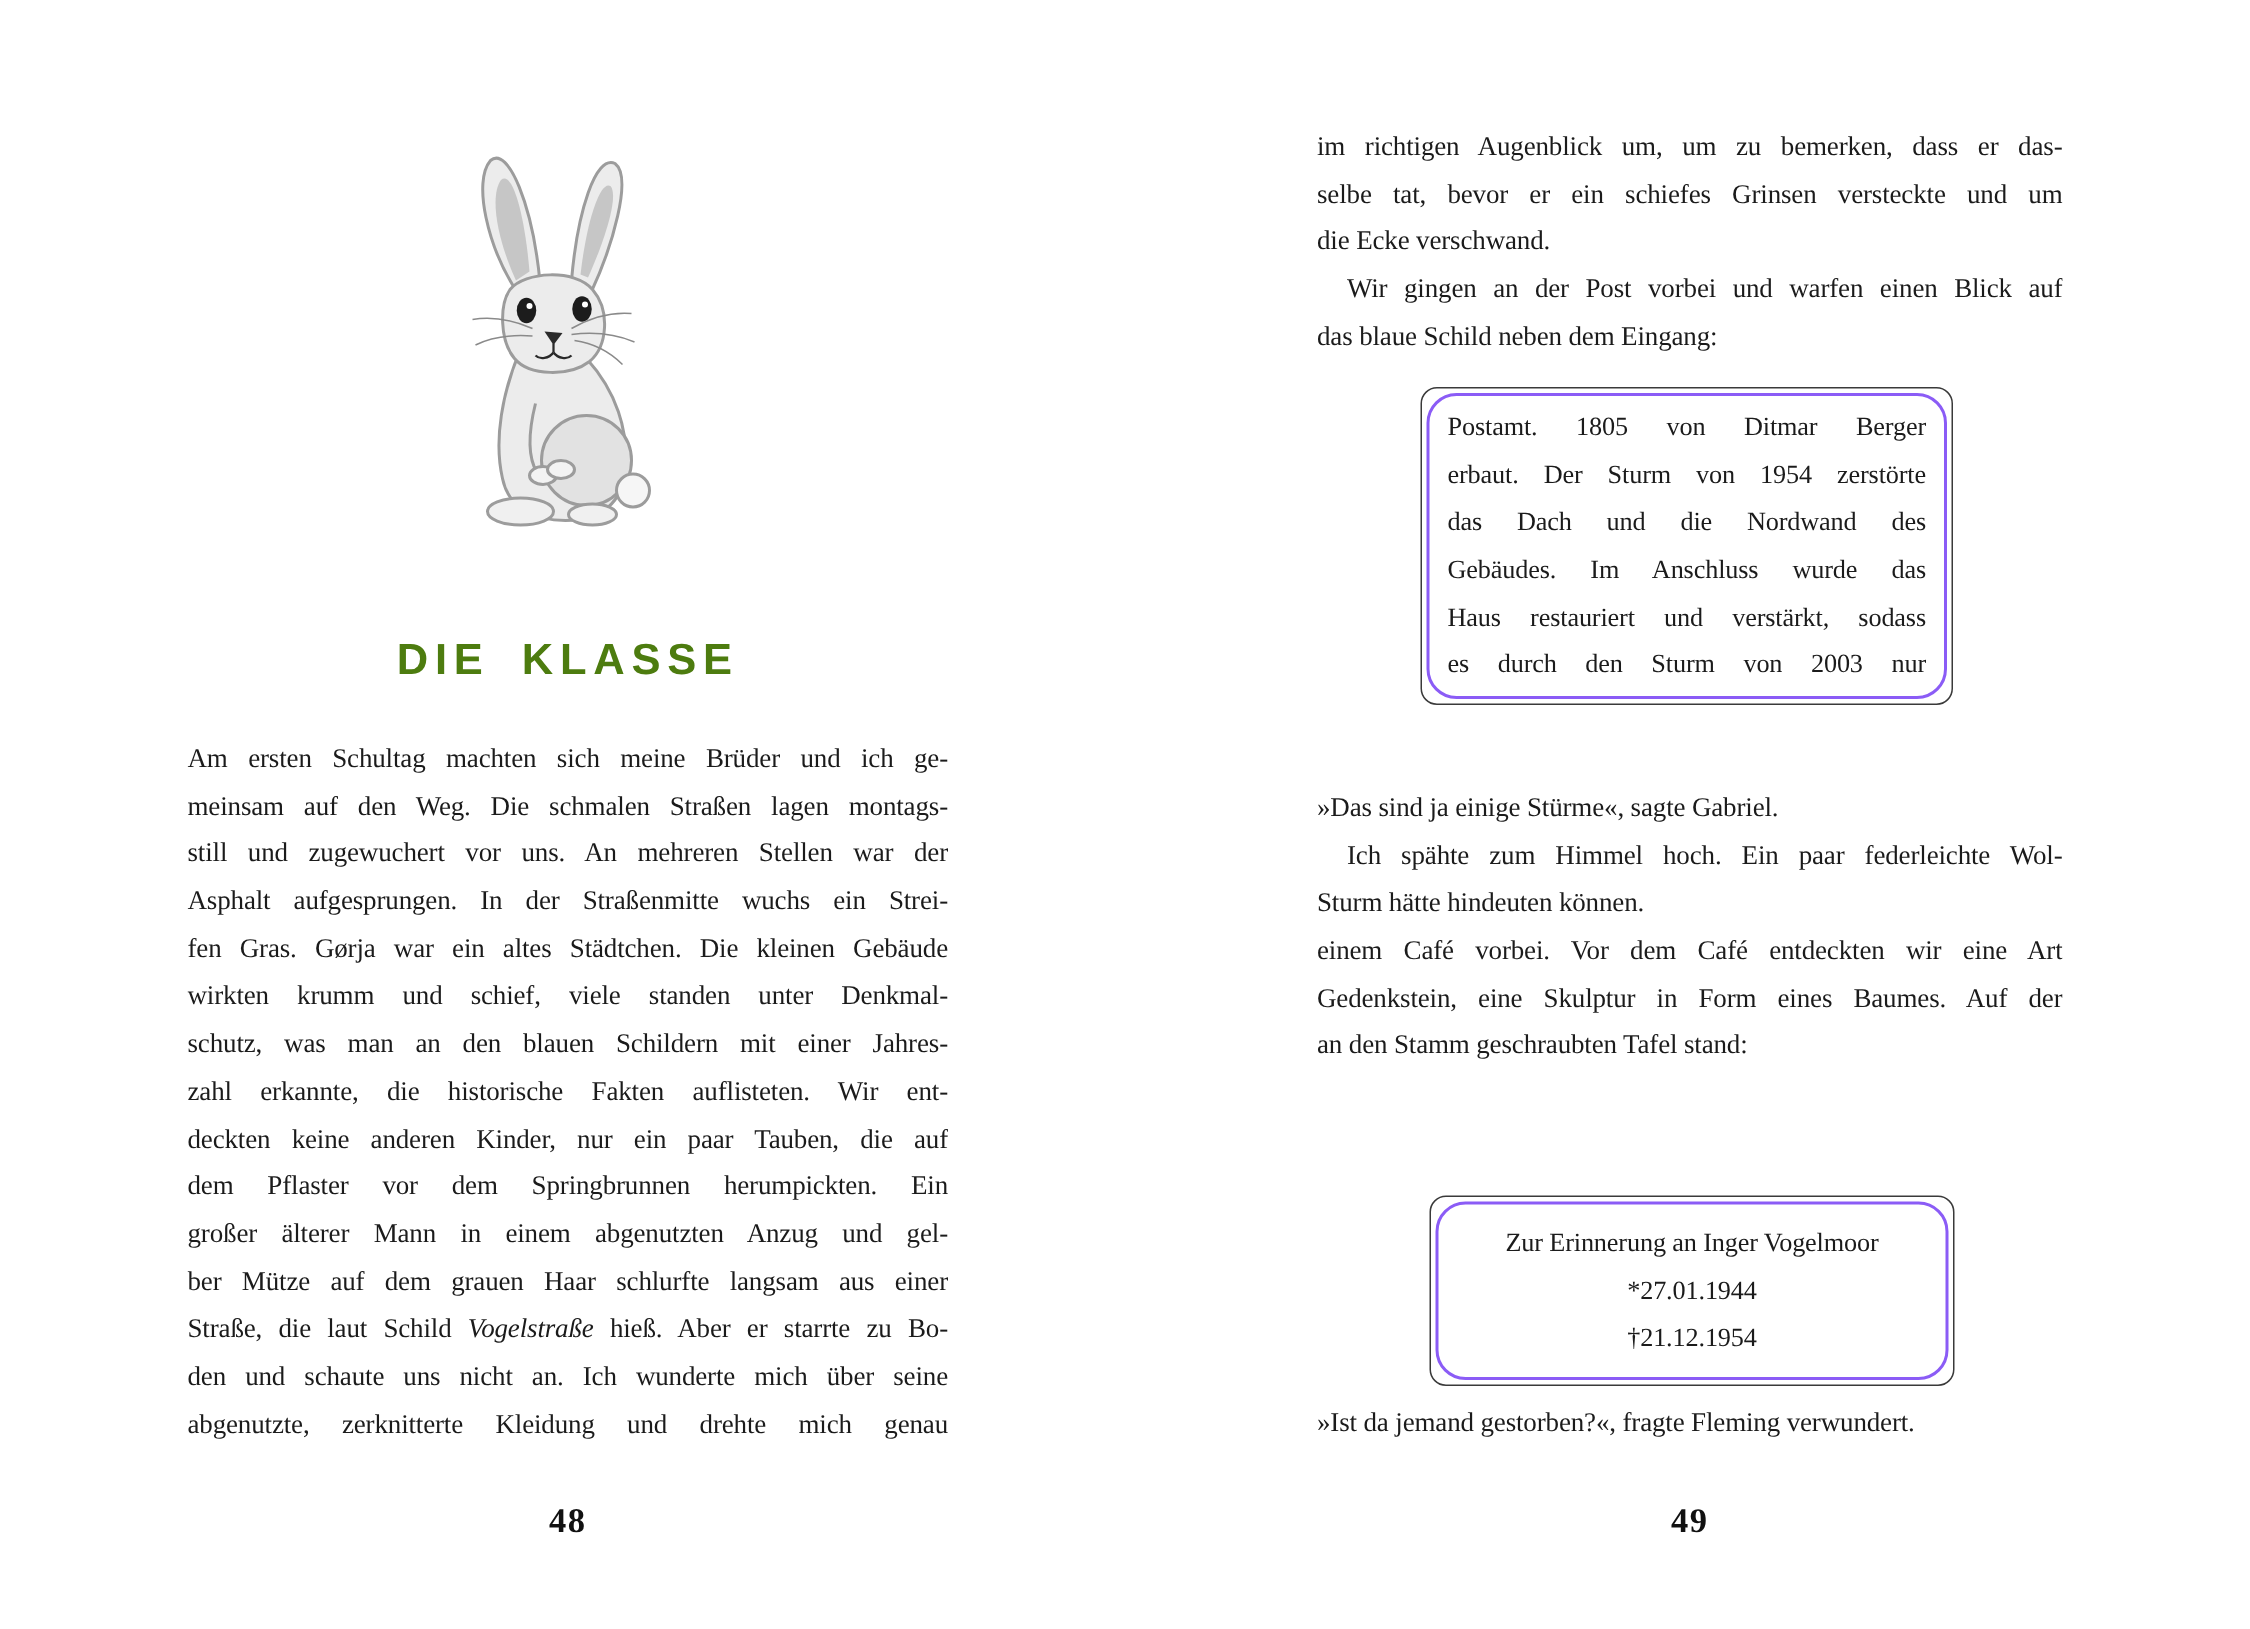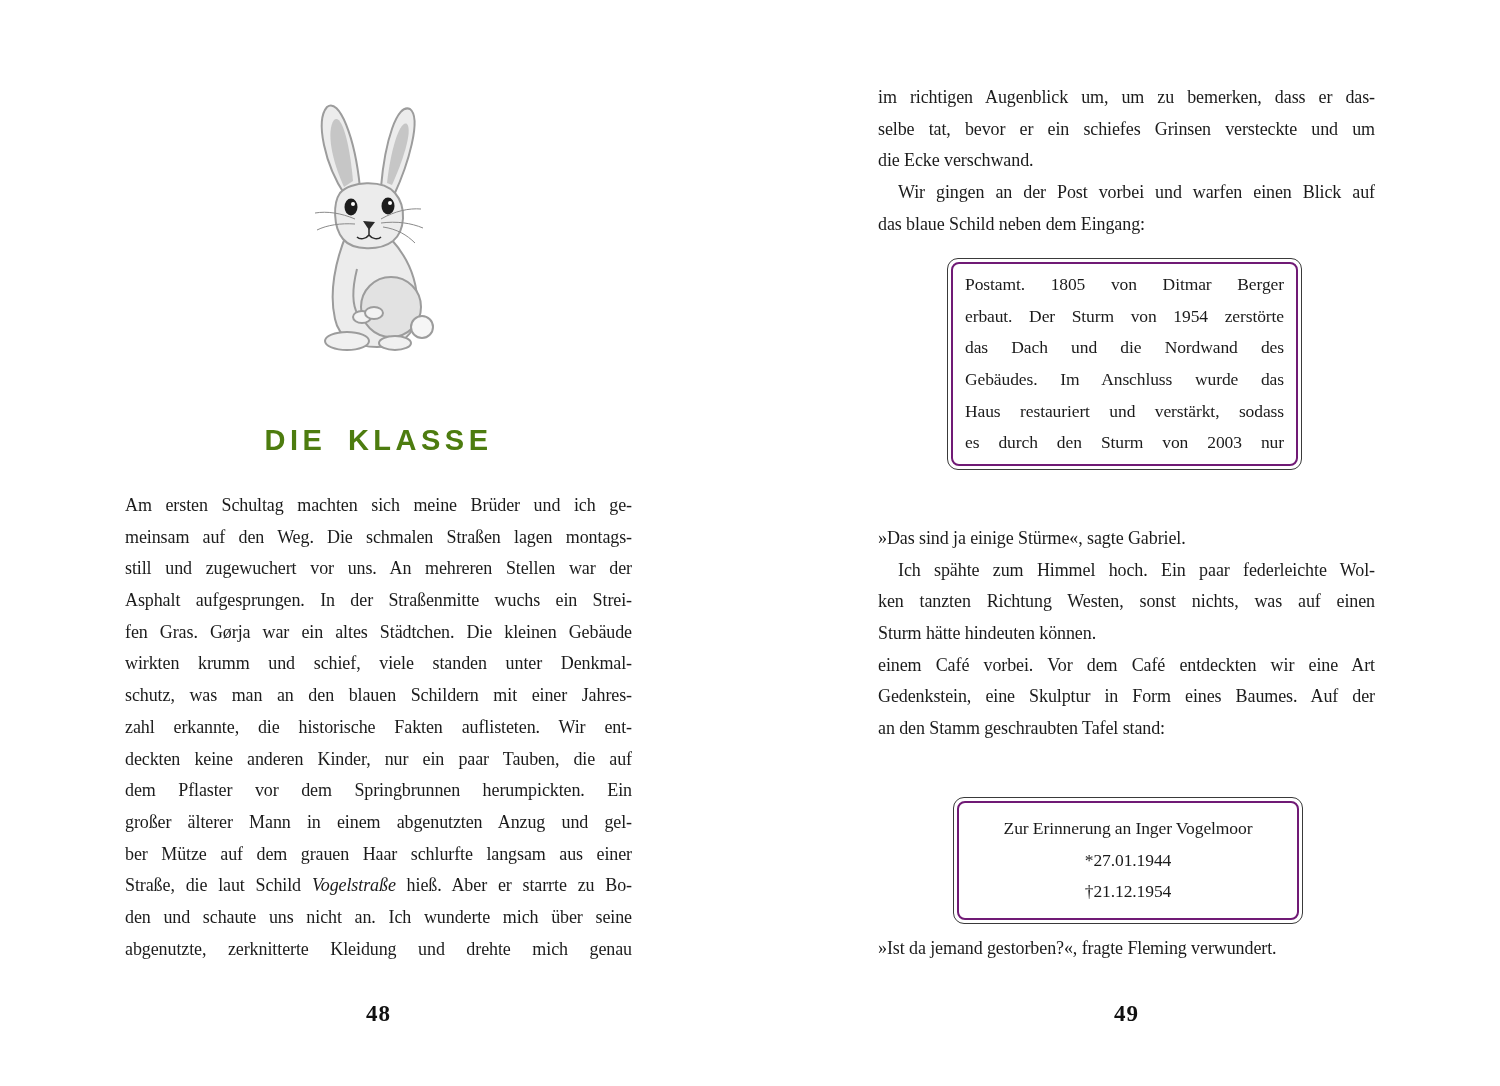--- a/index.html
+++ b/index.html
@@ -23,21 +23,21 @@
   .chapter-title{
     top:424px;text-align:center;
     font-family:"Liberation Sans", sans-serif;font-weight:bold;
     font-size:29px;letter-spacing:4.5px;word-spacing:9px;color:#4d7c0f;
   }
 
   .sign{
     position:absolute;box-sizing:border-box;
     border:1.5px solid #3a3a3a;border-radius:11px;padding:3px;background:#fff;
   }
-  .sign-inner{border:2px solid #701a75;border-radius:8px;font-family:Liberation Serif, serif;}
+  .sign-inner{border:2px solid #8b5cf6;border-radius:20px;font-family:Liberation Serif, serif;}
   .sign1 .sign-inner{padding:5px 12px;}
   .sign2 .sign-inner{padding:10px 12px;}
   .sign .line{font-size:17.5px;}
   .sign.centered .line{text-align:center;text-align-last:center;}
 
   .pagenum{
     top:1001px;text-align:center;font-weight:bold;font-size:23px;color:#111;
     letter-spacing:1px;
   }
   .rabbit{left:295px;top:92px;width:170px;height:262px;}
@@ -124,21 +124,20 @@
         <div class="line"><span>das Dach und die Nordwand des</span></div>
         <div class="line"><span>Gebäudes. Im Anschluss wurde das</span></div>
         <div class="line"><span>Haus restauriert und verstärkt, sodass</span></div>
         <div class="line"><span>es durch den Sturm von 2003 nur</span></div>
       </div>
   </div>
 
   <div class="abs col-right" style="top:523px;">
       <div class="line last"><span>»Das sind ja einige Stürme«, sagte Gabriel.</span></div>
       <div class="line indent"><span>Ich spähte zum Himmel hoch. Ein paar federleichte Wol-</span></div>
-      <div class="line"><span>ken tanzten Richtung Westen, sonst nichts, was auf einen</span></div>
       <div class="line last"><span>Sturm hätte hindeuten können.</span></div>
       <div class="line"><span>einem Café vorbei. Vor dem Café entdeckten wir eine Art</span></div>
       <div class="line"><span>Gedenkstein, eine Skulptur in Form eines Baumes. Auf der</span></div>
       <div class="line last"><span>an den Stamm geschraubten Tafel stand:</span></div>
     </div>
 
   <div class="sign sign2 centered" style="left:953px;top:797px;width:350px;">
     <div class="sign-inner">
         <div class="line"><span>Zur Erinnerung an Inger Vogelmoor</span></div>
         <div class="line"><span>*27.01.1944</span></div>

